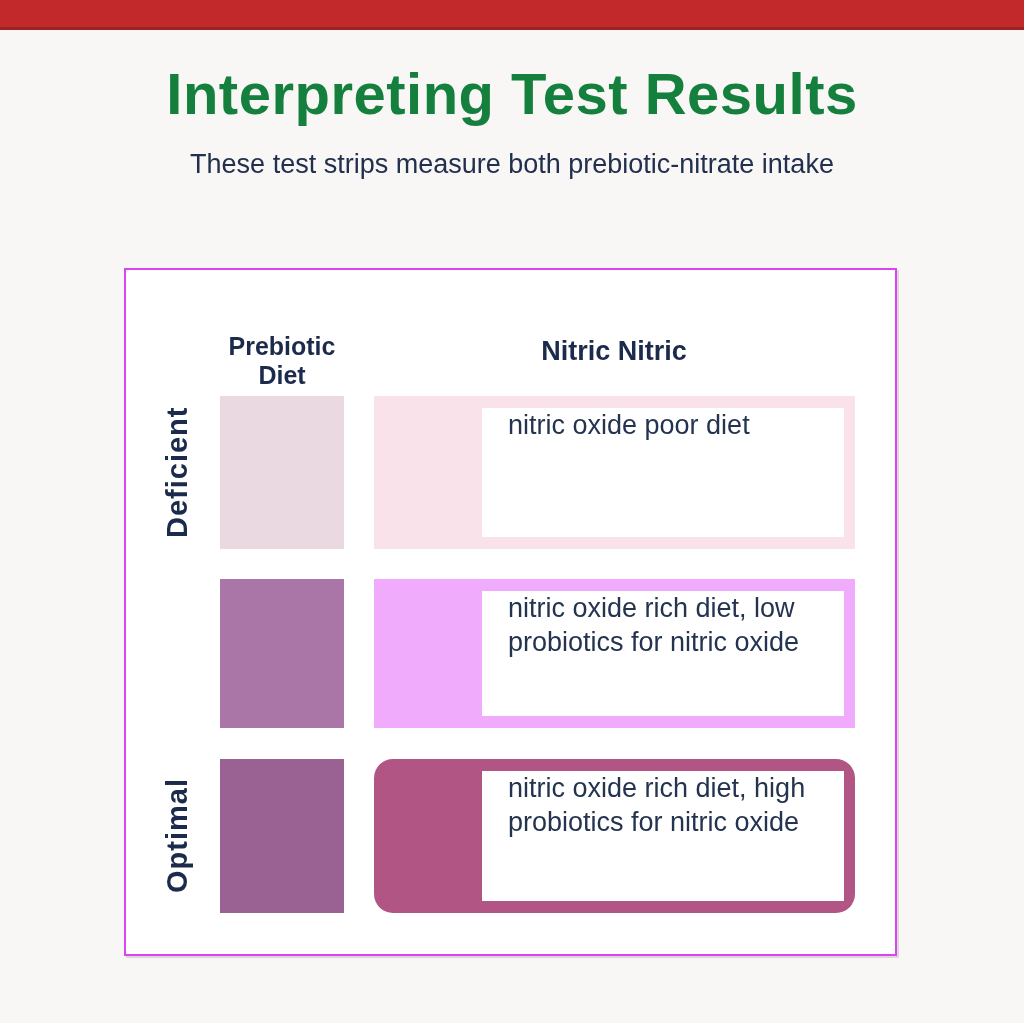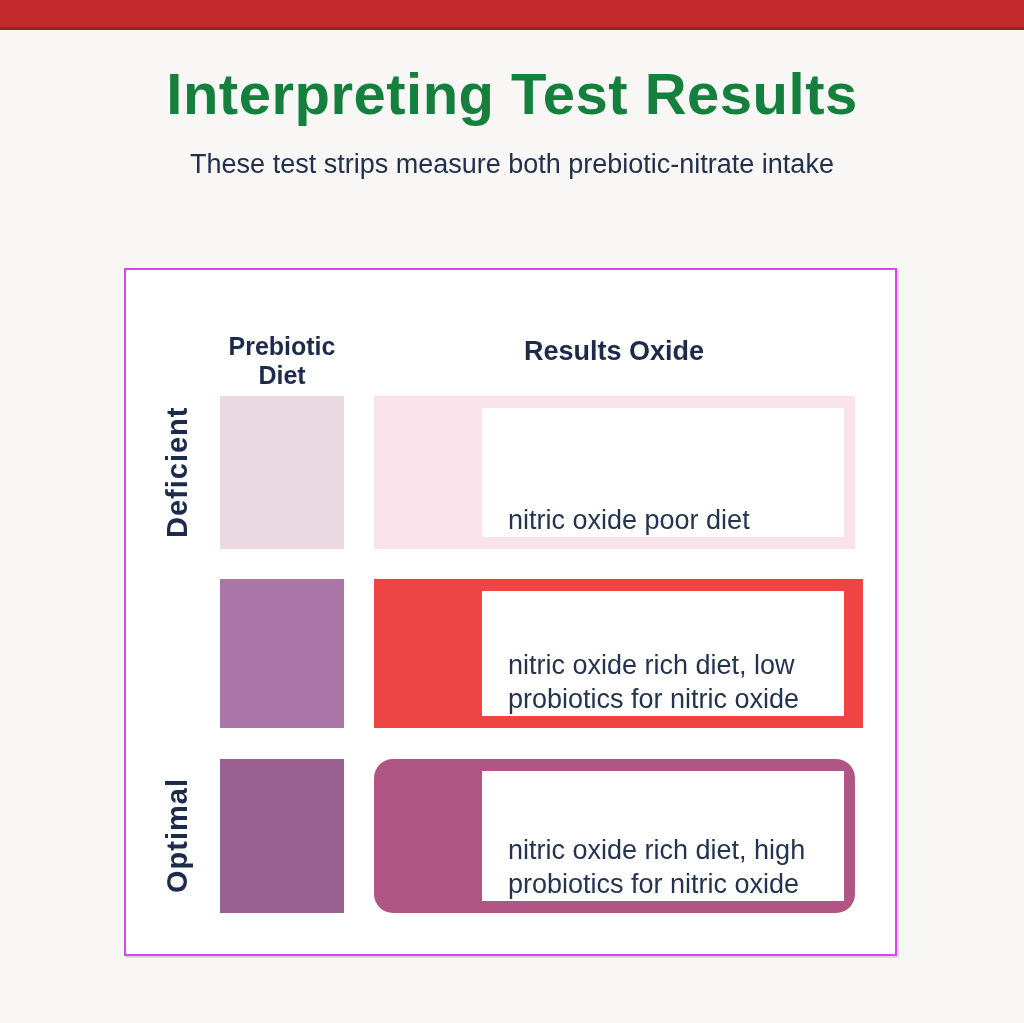--- a/index.html
+++ b/index.html
@@ -51,21 +51,21 @@
   }
   .swatch{
     position:absolute;left:94px;top:0;width:124px;height:100%;
   }
   .bar{
     position:absolute;left:248px;top:0;width:481px;height:100%;
   }
   .desc-box{
     position:absolute;left:108px;top:12px;bottom:12px;width:362px;
     background:#ffffff;
-    display:flex;align-items:flex-end;
+    display:flex;align-items:flex-start;
     box-sizing:border-box;
     padding-left:26px;padding-right:18px;
   }
   .desc-text{
     font-size:27px;line-height:34px;color:#243350;
     max-width:312px;
   }
 </style>
 </head>
 <body style="background-color: rgb(248, 247, 245);">
@@ -74,35 +74,35 @@
 
 <h1 class="title">Interpreting Test Results</h1>
 
 <div class="subtitle">
   <div>These test strips measure both prebiotic-nitrate intake</div>
 </div>
 
 <div class="panel">
 
   <div class="col-header prebiotic">Prebiotic Diet</div>
-  <div class="col-header nitric">Results Oxide</div>
+  <div class="col-header nitric">Nitric Nitric</div>
 
   <div class="row row-1">
     <div class="row-label">Deficient</div>
     <div class="swatch" style="background-color: rgb(234, 217, 225);"></div>
     <div class="bar" style="background-color: rgb(249, 226, 234);">
       <div class="desc-box">
         <div class="desc-text">nitric oxide poor diet</div>
       </div>
     </div>
   </div>
 
   <div class="row row-2">
     <div class="swatch" style="background-color: rgb(169, 118, 167);"></div>
-    <div class="bar" style="background-color: #ef4444; padding-left: 8px;">
+    <div class="bar" style="background-color: #f0abfc;">
       <div class="desc-box">
         <div class="desc-text">nitric oxide rich diet, low probiotics for nitric oxide</div>
       </div>
     </div>
   </div>
 
   <div class="row row-3">
     <div class="row-label">Optimal</div>
     <div class="swatch" style="background-color: rgb(154, 98, 146);"></div>
     <div class="bar" style="background-color: rgb(177, 85, 133); border-radius: 19px;">

